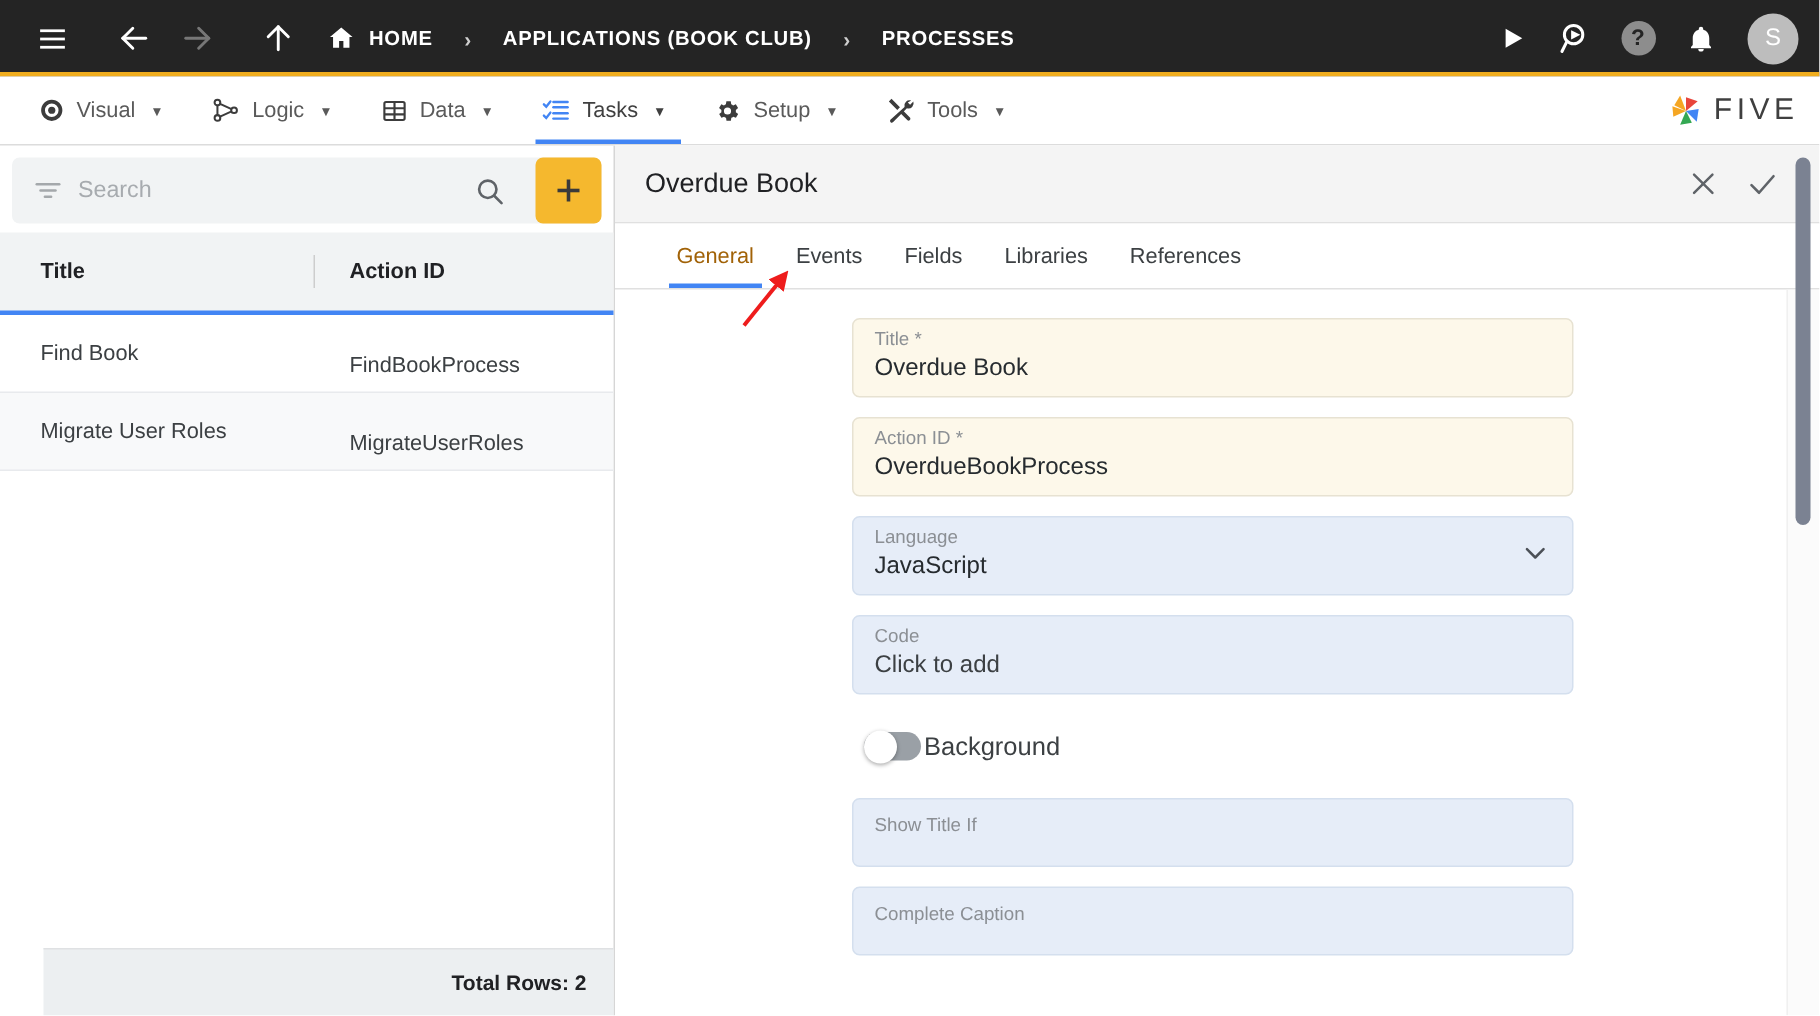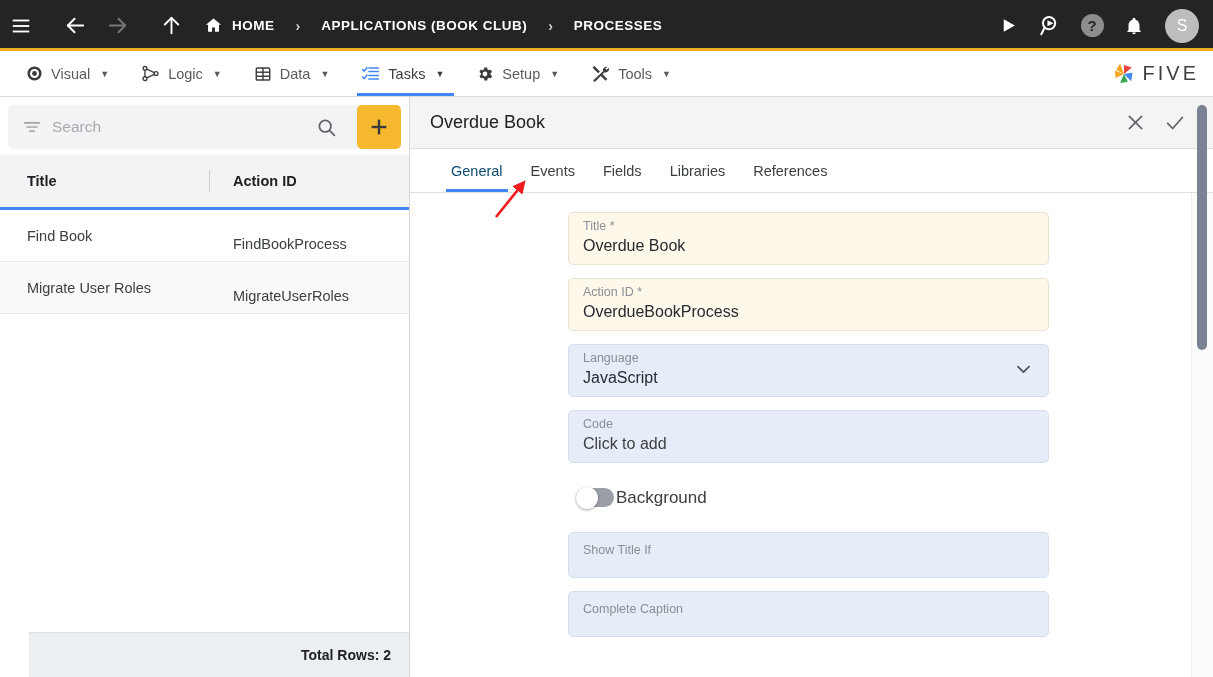--- a/index.html
+++ b/index.html
@@ -6,21 +6,21 @@
   html, body {
     width: 1213px; height: 677px;
     font-family: "Liberation Sans", sans-serif;
     background: #fff; overflow: hidden;
   }
   .app { width: 1213px; height: 677px; display: flex; flex-direction: column; position: relative; }
 
   
   .topbar {
     height: 51px; background: #242424; display: flex; align-items: center;
-    flex: 0 0 51px; position: relative; padding-right: 10px;
+    flex: 0 0 51px; position: relative; padding-left: 14px; padding-right: 10px;
   }
   .topbar::after {
     content: ""; position: absolute; left: 0; right: 0; bottom: 0;
     height: 3px; background: #f0ad1e;
   }
   .tb-icon {
     width: 42px; height: 40px; display: flex; align-items: center; justify-content: center;
     color: #fff; flex: 0 0 auto;
   }
   .tb-icon svg { display: block; }
@@ -128,21 +128,21 @@
   .dh-spacer { flex: 1 1 auto; }
   .dh-btn { width: 40px; height: 40px; display: flex; align-items: center; justify-content: center; color: #5f6368; }
   .tabs {
     height: 44px; flex: 0 0 44px; display: flex; align-items: stretch;
     border-bottom: 1px solid #e0e0e0; padding-left: 27px; background: #fff;
   }
   .tab {
     display: flex; align-items: center; padding: 0 14px; font-size: 14.5px;
     color: #3c4043; position: relative;
   }
-  .tab.active { color: #0c4a6e; }
+  .tab.active { color: #a16207; }
   .tab.active::after {
     content: ""; position: absolute; left: 9px; right: 9px; bottom: 0; height: 3px; background: #4285f4;
   }
   .form-scroll {
     flex: 1 1 auto; overflow: hidden; position: relative; padding-top: 19px;
   }
   .form-col { width: 481px; margin-left: 158px; display: flex; flex-direction: column; gap: 13px; }
   .field {
     border-radius: 5px; border: 1px solid #d7dde6; padding: 9px 16px 10px 14px;
     position: relative; display: flex; flex-direction: column; justify-content: center;

